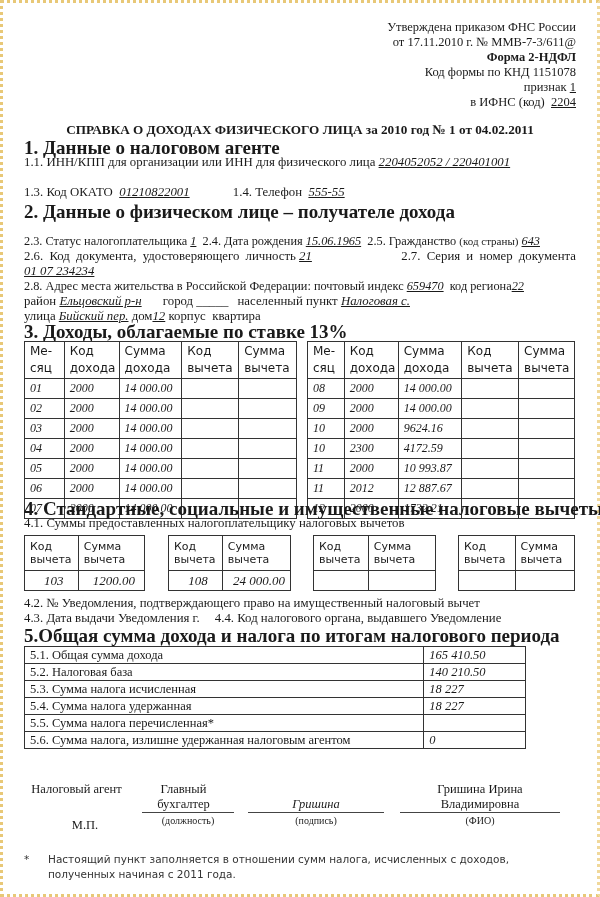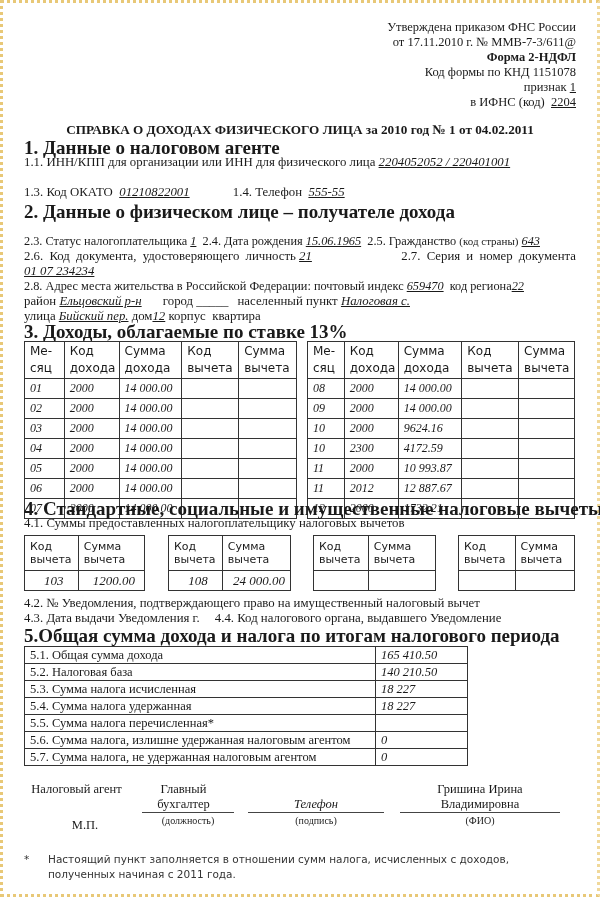--- a/index.html
+++ b/index.html
@@ -338,21 +338,21 @@
   </tbody>
     </table>
 
   <div class="line" style="top:596px;">4.2. № Уведомления, подтверждающего право на имущественный налоговый вычет</div>
   <div class="line" style="top:611px;">
     <span>4.3. Дата выдачи Уведомления г.</span>
     <span style="margin-left:12px;">4.4. Код налогового органа, выдавшего Уведомление</span>
   </div>
 
   <div class="line sec" style="top:628px;">5.Общая сумма дохода и налога по итогам налогового периода</div>
-  <table class="tot" style="left:24px; top:646px; width:444px;">
+  <table class="tot" style="left:24px; top:646px; width:502px;">
     <colgroup>
         <col style="width:441px">
         <col style="width:110px">
       </colgroup>
     <tbody>
         <tr>
           <td>5.1. Общая сумма дохода</td>
           <td class="val">165 410.50</td>
         </tr>
     <tr>
@@ -366,38 +366,34 @@
     <tr>
           <td>5.4. Сумма налога удержанная</td>
           <td class="val">18 227</td>
         </tr>
     <tr>
           <td>5.5. Сумма налога перечисленная*</td>
           <td class="val"></td>
         </tr>
     <tr>
           <td>5.6. Сумма налога, излишне удержанная налоговым агентом</td>
-          <td class="val">0</td>
-        </tr>
-    <tr>
-          <td>5.7. Сумма налога, не удержанная налоговым агентом</td>
           <td class="val">0</td>
         </tr>
   </tbody>
     </table>
 
   <div class="sig" style="left:24px; top:782px; width:105px;text-align:center;">Налоговый агент</div>
   <div class="sig" style="left:50px; top:818px; width:70px;">М.П.</div>
 
   <div class="sig" style="left:136px; top:782px; width:95px; white-space:pre-line;">Главный
 бухгалтер</div>
   <div class="sigline" style="left:142px; top:812px; width:92px;"></div>
   <div class="sigcap" style="left:142px; top:815px; width:92px;">(должность)</div>
 
-  <div class="sig i" style="left:248px; top:797px; width:136px;">Телефон</div>
+  <div class="sig i" style="left:248px; top:797px; width:136px;">Гришина</div>
   <div class="sigline" style="left:248px; top:812px; width:136px;"></div>
   <div class="sigcap" style="left:248px; top:815px; width:136px;">(подпись)</div>
 
   <div class="sig" style="left:400px; top:782px; width:160px; white-space:pre-line;">Гришина Ирина
 Владимировна</div>
   <div class="sigline" style="left:400px; top:812px; width:160px;"></div>
   <div class="sigcap" style="left:400px; top:815px; width:160px;">(ФИО)</div>
 
   <div class="foot">
     <span class="star">*</span>

